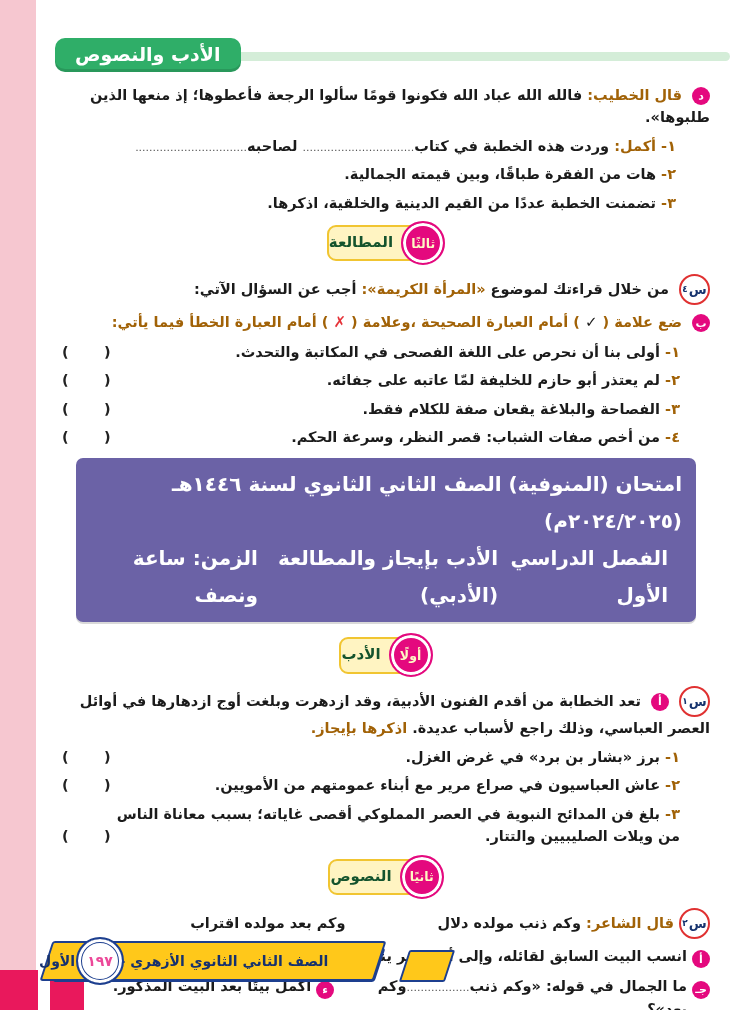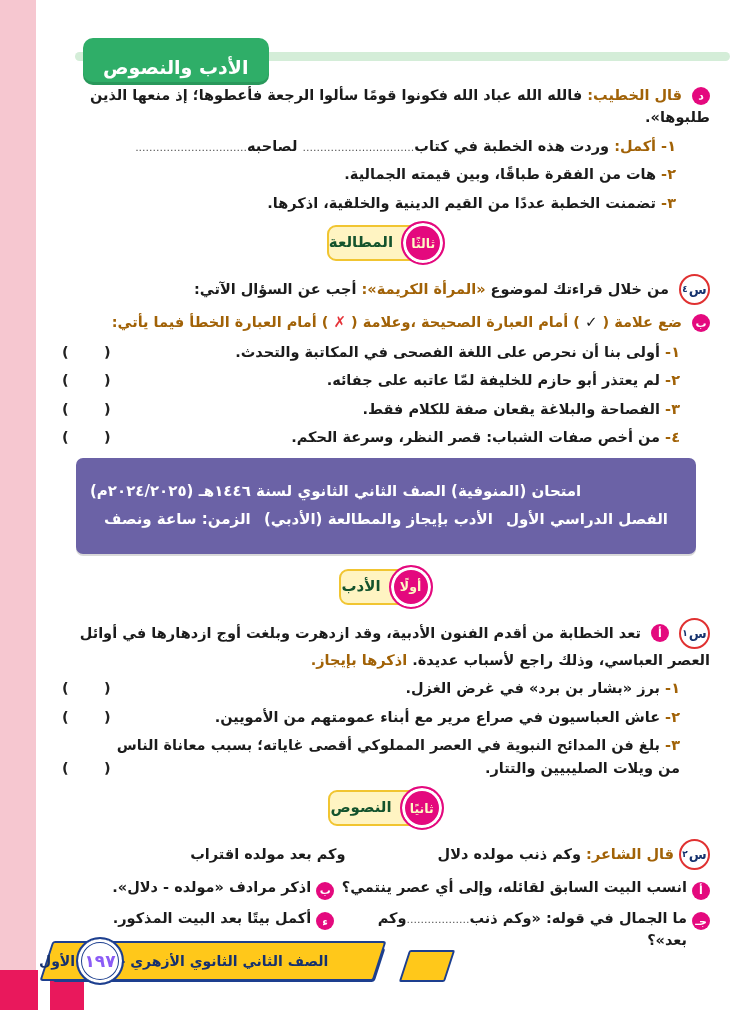--- a/index.html
+++ b/index.html
@@ -6,22 +6,22 @@
   .page{position:relative;width:750px;height:1010px;margin:0 auto;background:#ffffff;
         overflow:hidden;font-family:"DejaVu Sans",sans-serif;font-weight:700;color:#1b1b1b;
         direction:rtl;}
   
   .strip-pink{position:absolute;left:0;top:0;width:36px;height:100%;background:#f6c7d0;}
   .block-red{position:absolute;left:0;bottom:0;width:84px;height:40px;background:#e9185c;}
   .strip-gap{position:absolute;left:38px;bottom:0;width:12px;height:85px;background:#ffffff;}
   
   .green-underlay{position:absolute;top:52px;left:75px;width:655px;height:9px;background:#d4edd8;border-radius:5px;}
   .header-badge{position:absolute;top:38px;left:55px;background:#2fae68;color:#fff;
-        padding:18px 20px 7px 20px;border-radius:10px;font-size:19px;letter-spacing:0;z-index:3;
-        box-shadow:inset 0 -3px 0 rgba(0,0,0,.12);margin-left:28px;}
+        padding:5px 20px 7px 20px;border-radius:10px;font-size:19px;letter-spacing:0;z-index:3;
+        box-shadow:inset 0 -3px 0 rgba(0,0,0,.12);}
   
   .content{position:absolute;top:84px;right:40px;left:62px;bottom:55px;font-size:14.5px;line-height:1.55;}
   .row{margin-bottom:6px;}
   .sub{margin-right:34px;}
   .tfrow{display:flex;margin-right:30px;margin-bottom:6px;}
   .tfrow .txt{flex:1;}
   .br{align-self:flex-end;white-space:nowrap;margin-right:6px;color:#222;}
   .pnum,.plabel,.pink{color:#a16207;}
   .tick{color:#1b1b1b;font-size:15px;}
   .cross{color:#e53238;font-size:15px;}
@@ -36,21 +36,21 @@
   .qmark sup{font-size:9px;margin-right:1px;}
   
   .sec{display:flex;align-items:center;justify-content:center;margin:8px 0 10px 0;height:42px;}
   .ord{display:inline-flex;align-items:center;justify-content:center;width:40px;height:40px;
         border-radius:50%;background:#e4097e;color:#fef9c3;font-size:12.5px;z-index:2;
         box-shadow:inset 0 0 0 3px #fff;border:2px solid #e4097e;flex:none;}
   .sec-label{background:#fff4c2;border:2px solid #f1c531;border-radius:9px;color:#14532d;
         font-size:15px;padding:4px 26px 5px 0;margin-right:-20px;z-index:1;}
   
   .banner{width:592px;margin:10px auto 12px auto;background:#6b62a6;color:#fff;border-radius:7px;
-        padding:20px 14px;text-align:left;font-size:15px;line-height:1.85;
+        padding:8px 14px;text-align:right;font-size:20px;line-height:1.85;
         box-shadow:0 2px 0 rgba(0,0,0,.15);}
   .banner .b2{display:flex;justify-content:space-between;padding:0 14px;}
   
   .verse-row{display:flex;align-items:baseline;}
   .v2{margin-right:92px;}
   .ngrid{display:grid;grid-template-columns:58% 42%;row-gap:8px;margin-top:4px;}
   .ncell{display:flex;align-items:baseline;}
   .ncell .lmark{position:relative;top:2px;}
   
   .footer{position:absolute;left:44px;bottom:24px;width:420px;height:48px;z-index:4;}
@@ -58,21 +58,21 @@
         transform:skewX(-18deg);border-radius:3px;}
   .rib-front{position:absolute;left:2px;top:3px;width:330px;height:36px;background:#ffc81a;
         border:2px solid #1d3f8f;transform:skewX(-18deg);border-radius:3px;
         display:flex;align-items:center;justify-content:center;}
   .rib-front .rtext{transform:skewX(18deg);color:#16316e;font-size:14px;white-space:nowrap;
         padding-right:58px;}
   .rib-fold{position:absolute;left:360px;top:12px;width:42px;height:28px;background:#ffc81a;
         border:2px solid #1d3f8f;transform:skewX(-18deg);border-radius:2px;}
   .page-circle{position:absolute;left:32px;top:-1px;width:44px;height:44px;border-radius:50%;
         background:#fff;border:2px solid #1d3f8f;box-shadow:inset 0 0 0 3px #fff,inset 0 0 0 4px #1d3f8f;
-        display:flex;align-items:center;justify-content:center;color:#8b5cf6;font-size:17px;}
+        display:flex;align-items:center;justify-content:center;color:#ec4899;font-size:14px;}
 </style>
 </head>
 <body>
 
 <div class="page">
 
   <div class="strip-pink"></div>
   <div class="block-red"></div>
   <div class="strip-gap"></div>
 

